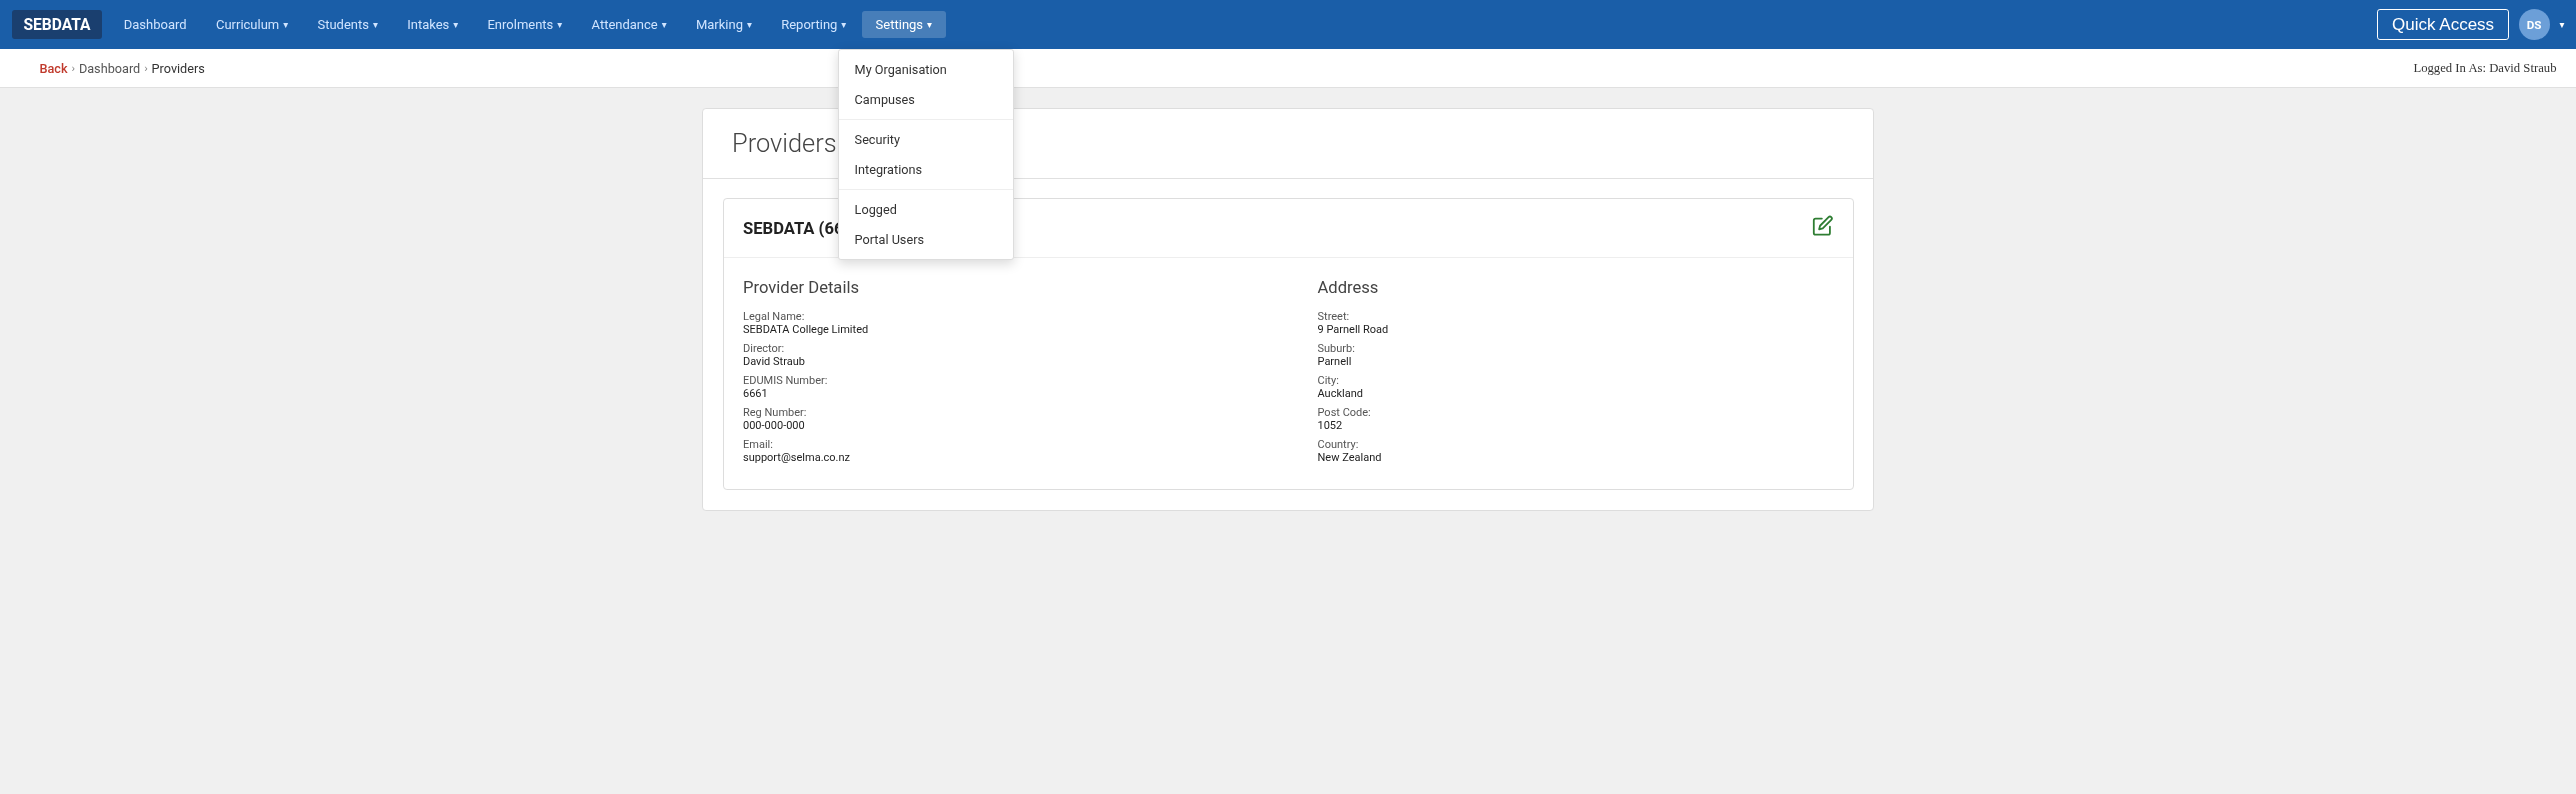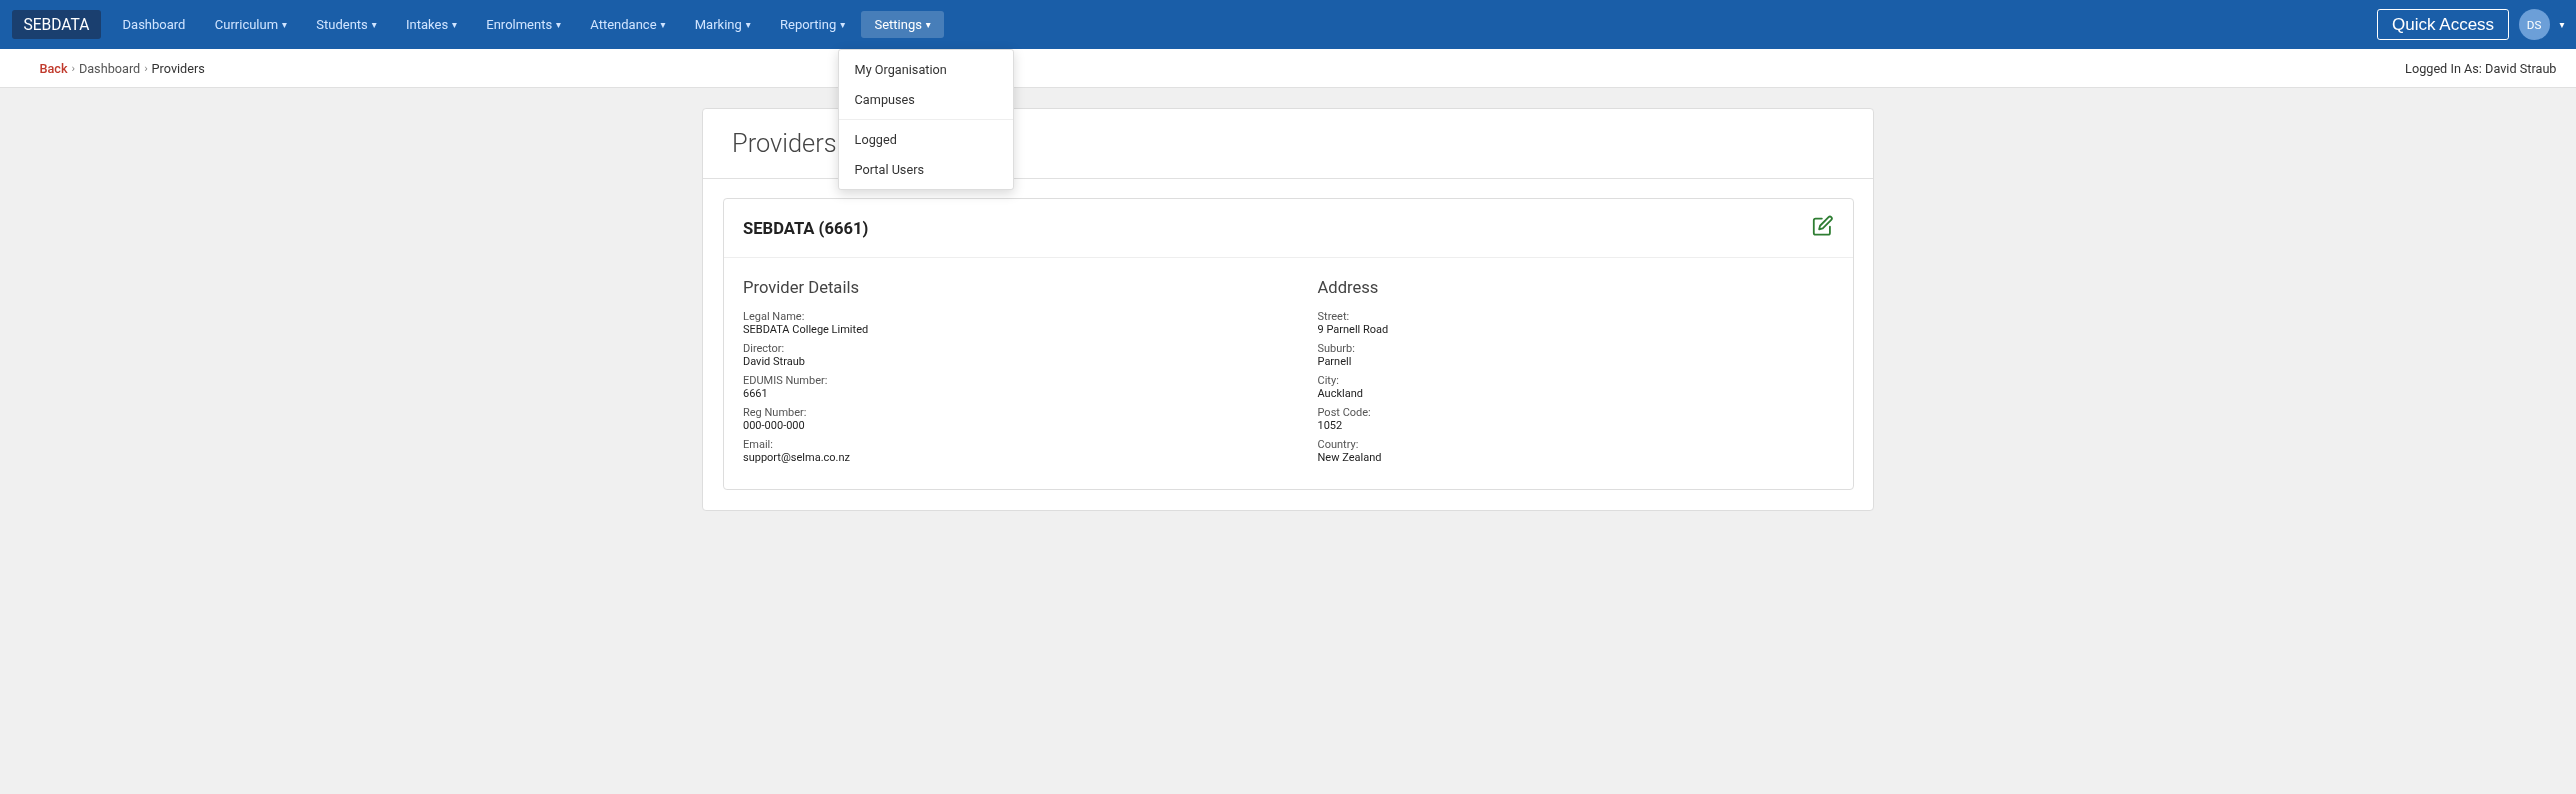--- a/index.html
+++ b/index.html
@@ -10,21 +10,21 @@
       background: #1a5ea8;
       display: flex;
       align-items: center;
       height: 49px;
       padding: 0 11.7px;
       position: relative;
       z-index: 100;
     }
     .navbar-brand {
       color: #fff;
-      font-weight: normal;
+      font-weight: bold;
       font-size: 15.6px;
       background: #1a3f6f;
       padding: 5.9px 11.7px;
       margin-right: 7.8px;
       border-radius: 2.9px;
     }
     .nav-items {
       display: flex;
       align-items: center;
       flex: 1;
@@ -60,40 +60,40 @@
     .user-avatar {
       background: #6c9fd8;
       color: #fff;
       border-radius: 50%;
       width: 31px;
       height: 31px;
       display: flex;
       align-items: center;
       justify-content: center;
       font-size: 11.7px;
-      font-weight: normal;
+      font-weight: bold;
       cursor: pointer;
     }
     .user-caret { color: #fff; font-size: 9.8px; cursor: pointer; }
 
     
     .breadcrumb-bar {
       background: #fff;
       padding: 11.7px 19.5px;
       display: flex;
       align-items: center;
       justify-content: space-between;
       border-bottom: 1px solid #e0e0e0;
     }
     .breadcrumb-left { display: flex; align-items: center; gap: 3.9px; font-size: 12.7px; padding-left: 20px; }
     .breadcrumb-back { color: #c0392b; cursor: pointer; font-weight: 500; }
     .breadcrumb-sep { color: #888; font-size: 11.7px; }
     .breadcrumb-item { color: #555; }
     .breadcrumb-current { color: #333; }
-    .logged-in-text { font-size: 12.7px; color: #333; }
+    .logged-in-text { font-size: 12.7px; color: #333; font-family: Liberation Serif, serif; }
 
     
     .main-content {
       padding: 19.5px 29px;
       min-height: calc(100vh - 98px);
     }
 
     .page-card {
       background: #fff;
       border: 1px solid #ddd;
@@ -233,20 +233,24 @@
     <div class="user-avatar">DS</div>
     <span class="user-caret">▾</span>
   </div>
 
   <div class="dropdown-menu" id="settings-dropdown" style="left: 838px; display: block;">
     <div class="dropdown-section">
       <div class="dropdown-item">My Organisation</div>
       <div class="dropdown-item">Campuses</div>
     </div>
     <div class="dropdown-section">
+      <div class="dropdown-item">Security</div>
+      <div class="dropdown-item">Integrations</div>
+    </div>
+    <div class="dropdown-section">
       <div class="dropdown-item">Logged</div>
       <div class="dropdown-item">Portal Users</div>
     </div>
   </div>
 </nav>
 
 <div class="breadcrumb-bar">
   <div class="breadcrumb-left">
     <span class="breadcrumb-back">Back</span>
     <span class="breadcrumb-sep">›</span>

